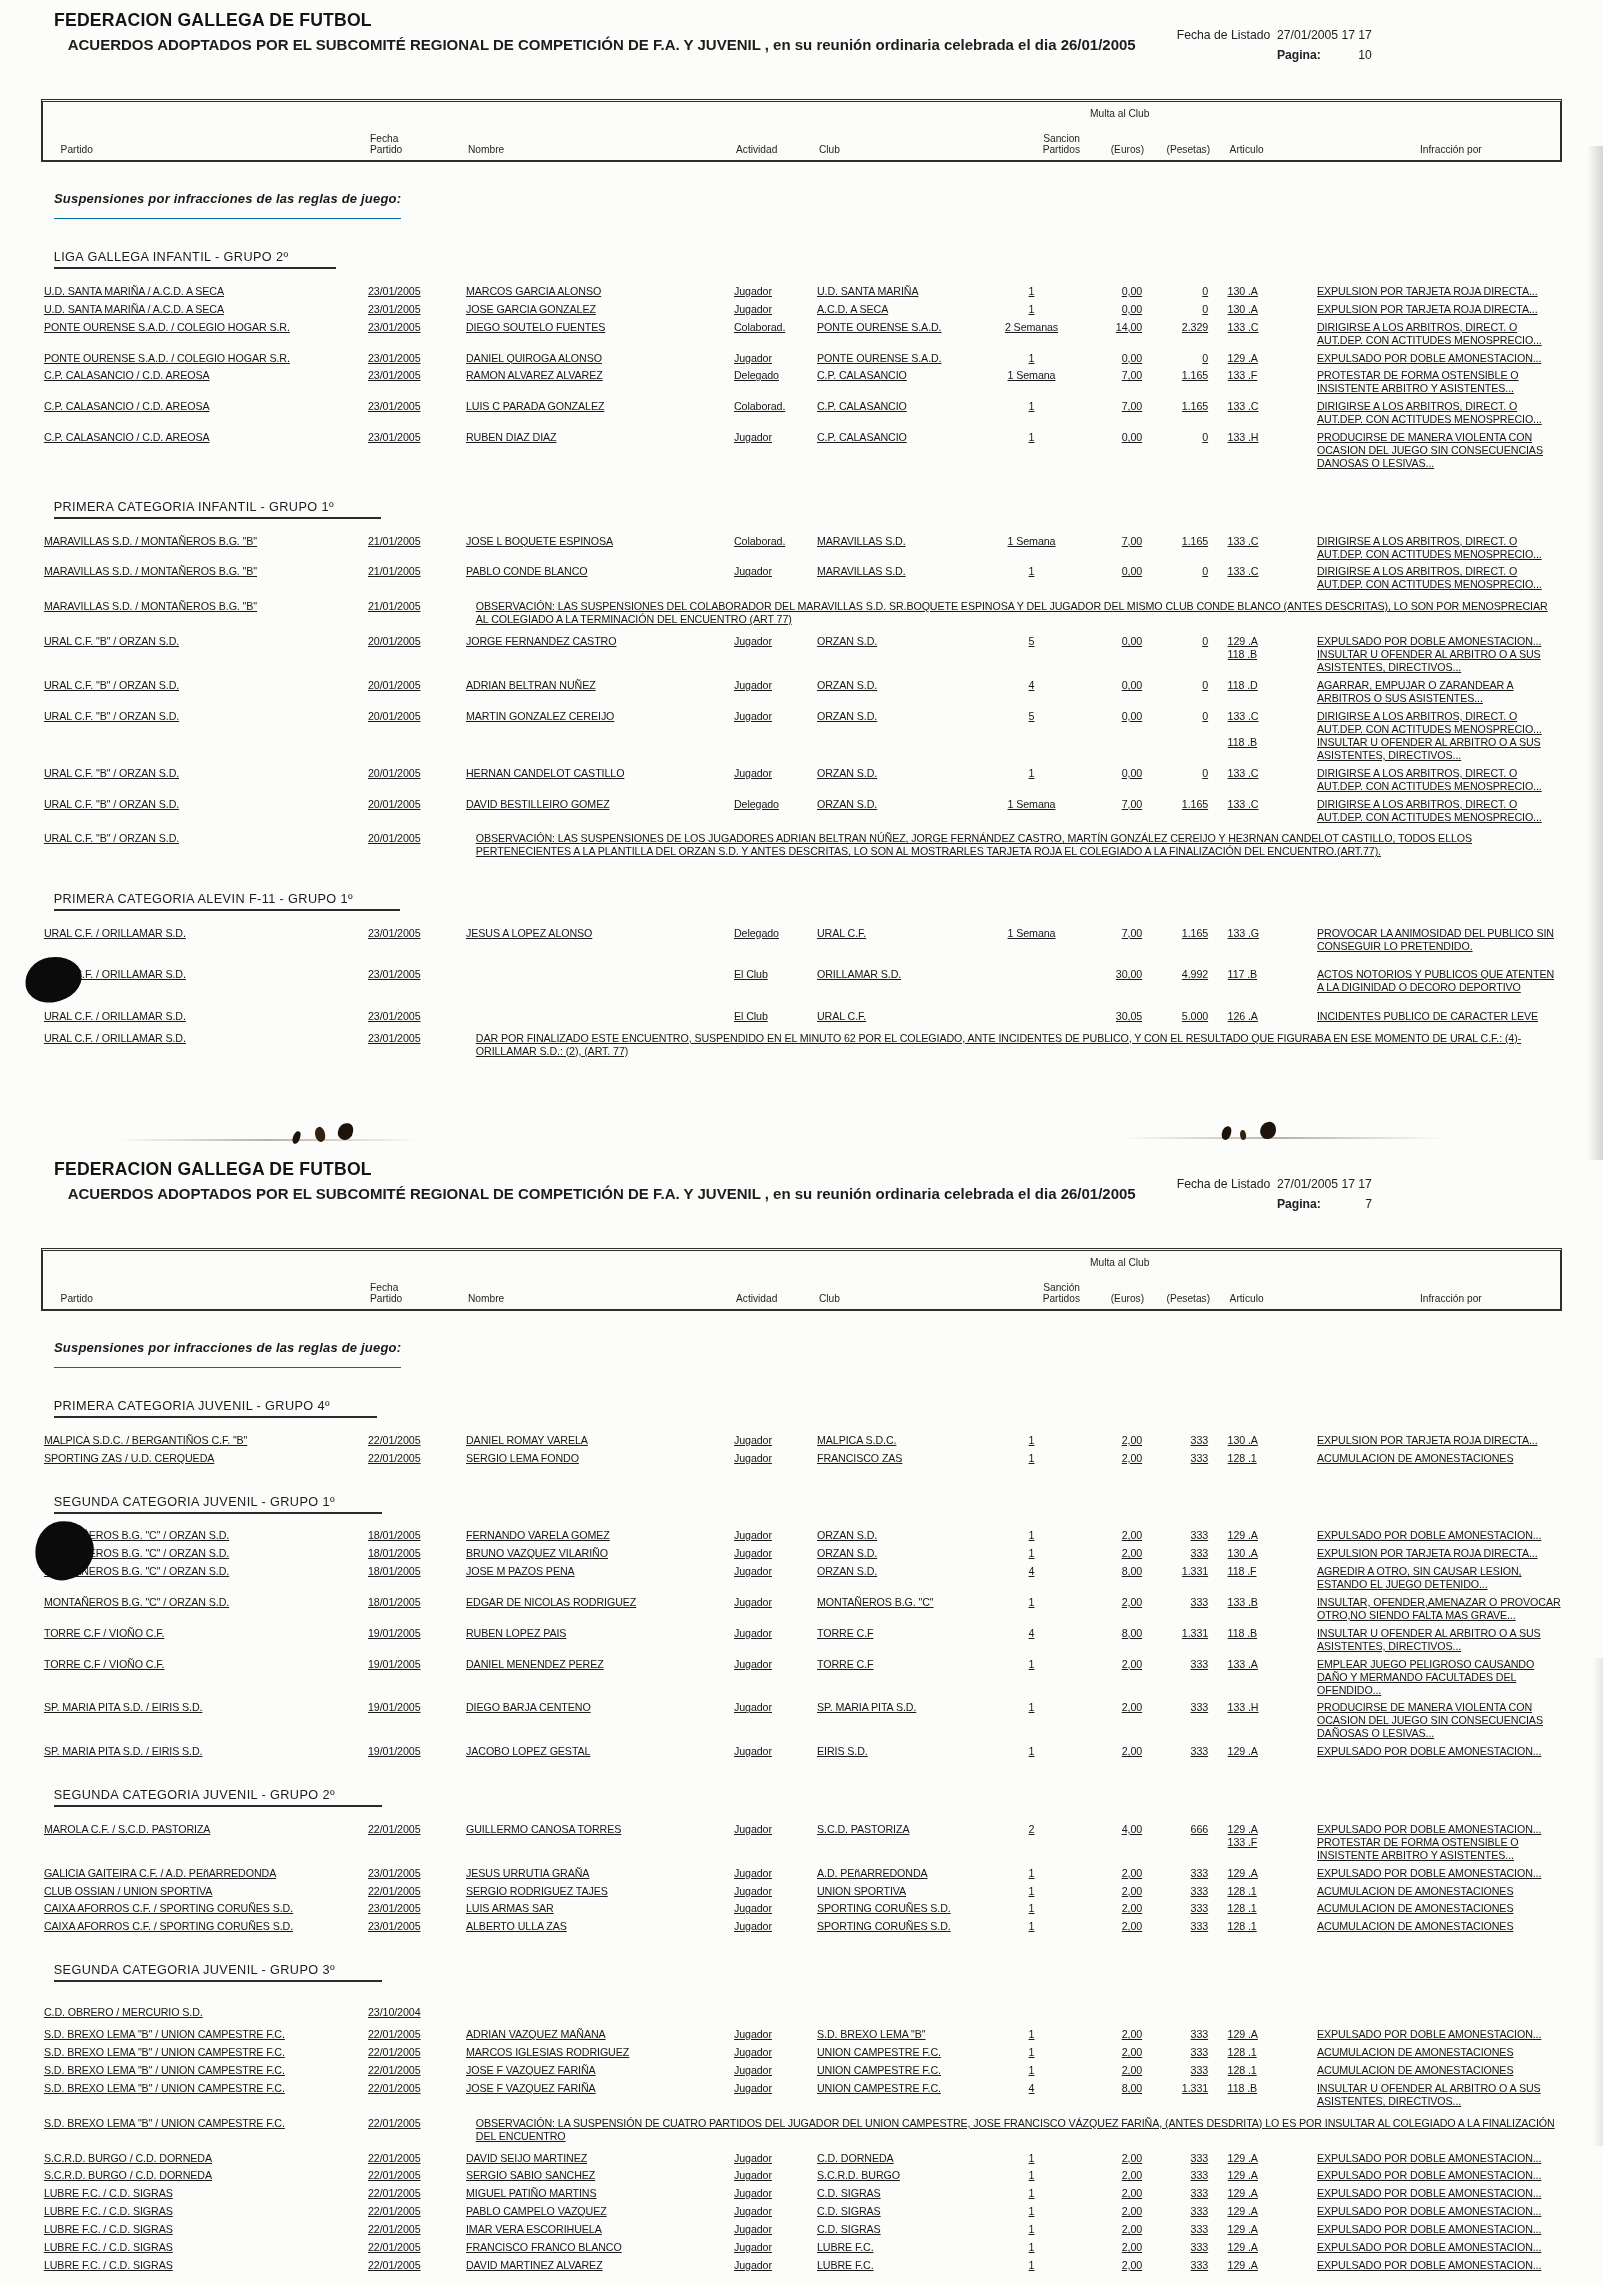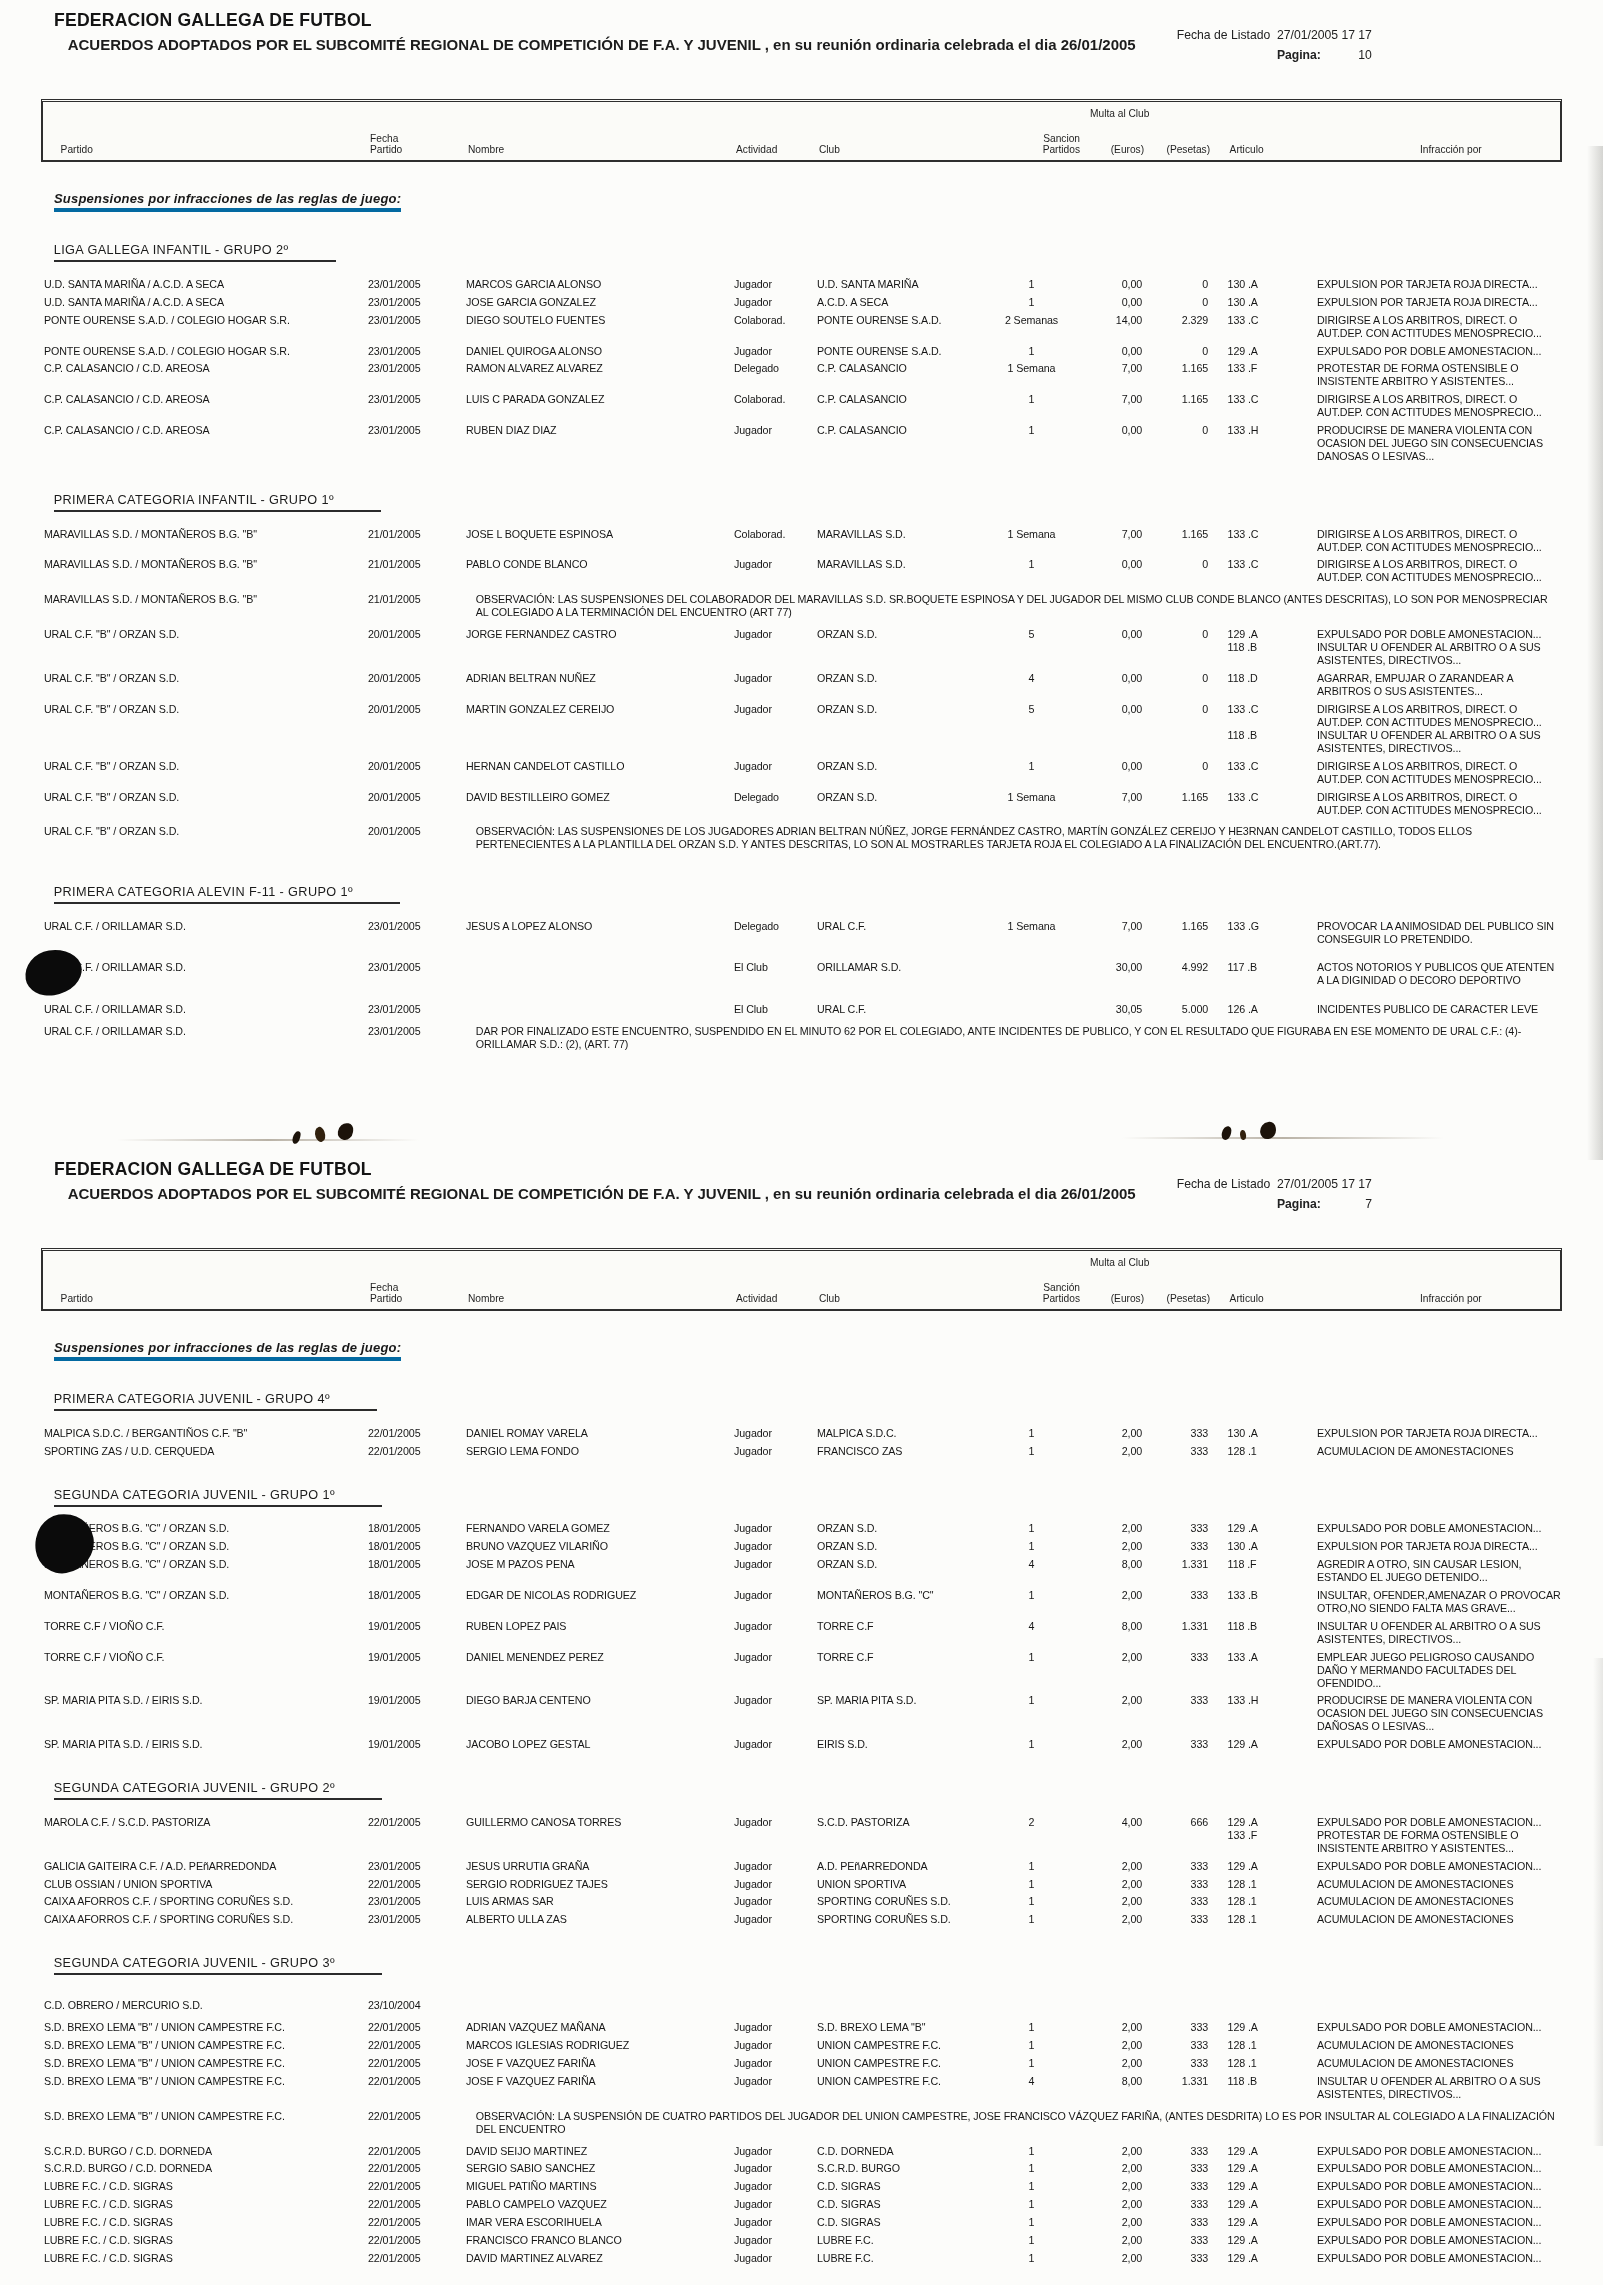--- a/index.html
+++ b/index.html
@@ -32,24 +32,24 @@
   .h-sancion{text-align:right;}
   .h-eur,.h-pes{text-align:right;padding-right:3.9px;}
   .h-last{display:grid;grid-template-columns:105px 1fr;}
   .h-art{padding-left:15.6px;}
   .h-inf{padding-left:101px;}
   .h-multa{position:absolute;left:1047px;top:6.8px;font-size:10.2px;}
 
   .section-title{
     display:inline-block;margin:29px 4px 0 54px;
     font-size:13px;font-style:italic;font-weight:700;
-    border-bottom:4px solid #0369a1;padding-bottom:2px;letter-spacing:0.2px;
+    border-bottom:1px solid #0369a1;padding-bottom:12px;letter-spacing:0.2px;
   }
 
-  .groups{margin:5.9px 41px 0 41px;}
+  .groups{margin:5.9px 41px 0 41px;text-decoration:underline;}
   .group-title{
     display:inline-block;margin:25px 0 15.6px 12.7px;
     font-size:12.7px;letter-spacing:0.4px;color:#1b1b1b;
     border-bottom:2px solid #2b2b2b;padding:0 47px 2.9px 0;
   }
   .group{margin-bottom:3.9px;}
 
   .row{
     position:relative;display:grid;
     grid-template-columns:327px 98px 268px 83px 168px 93px 68px 66px 1fr;

